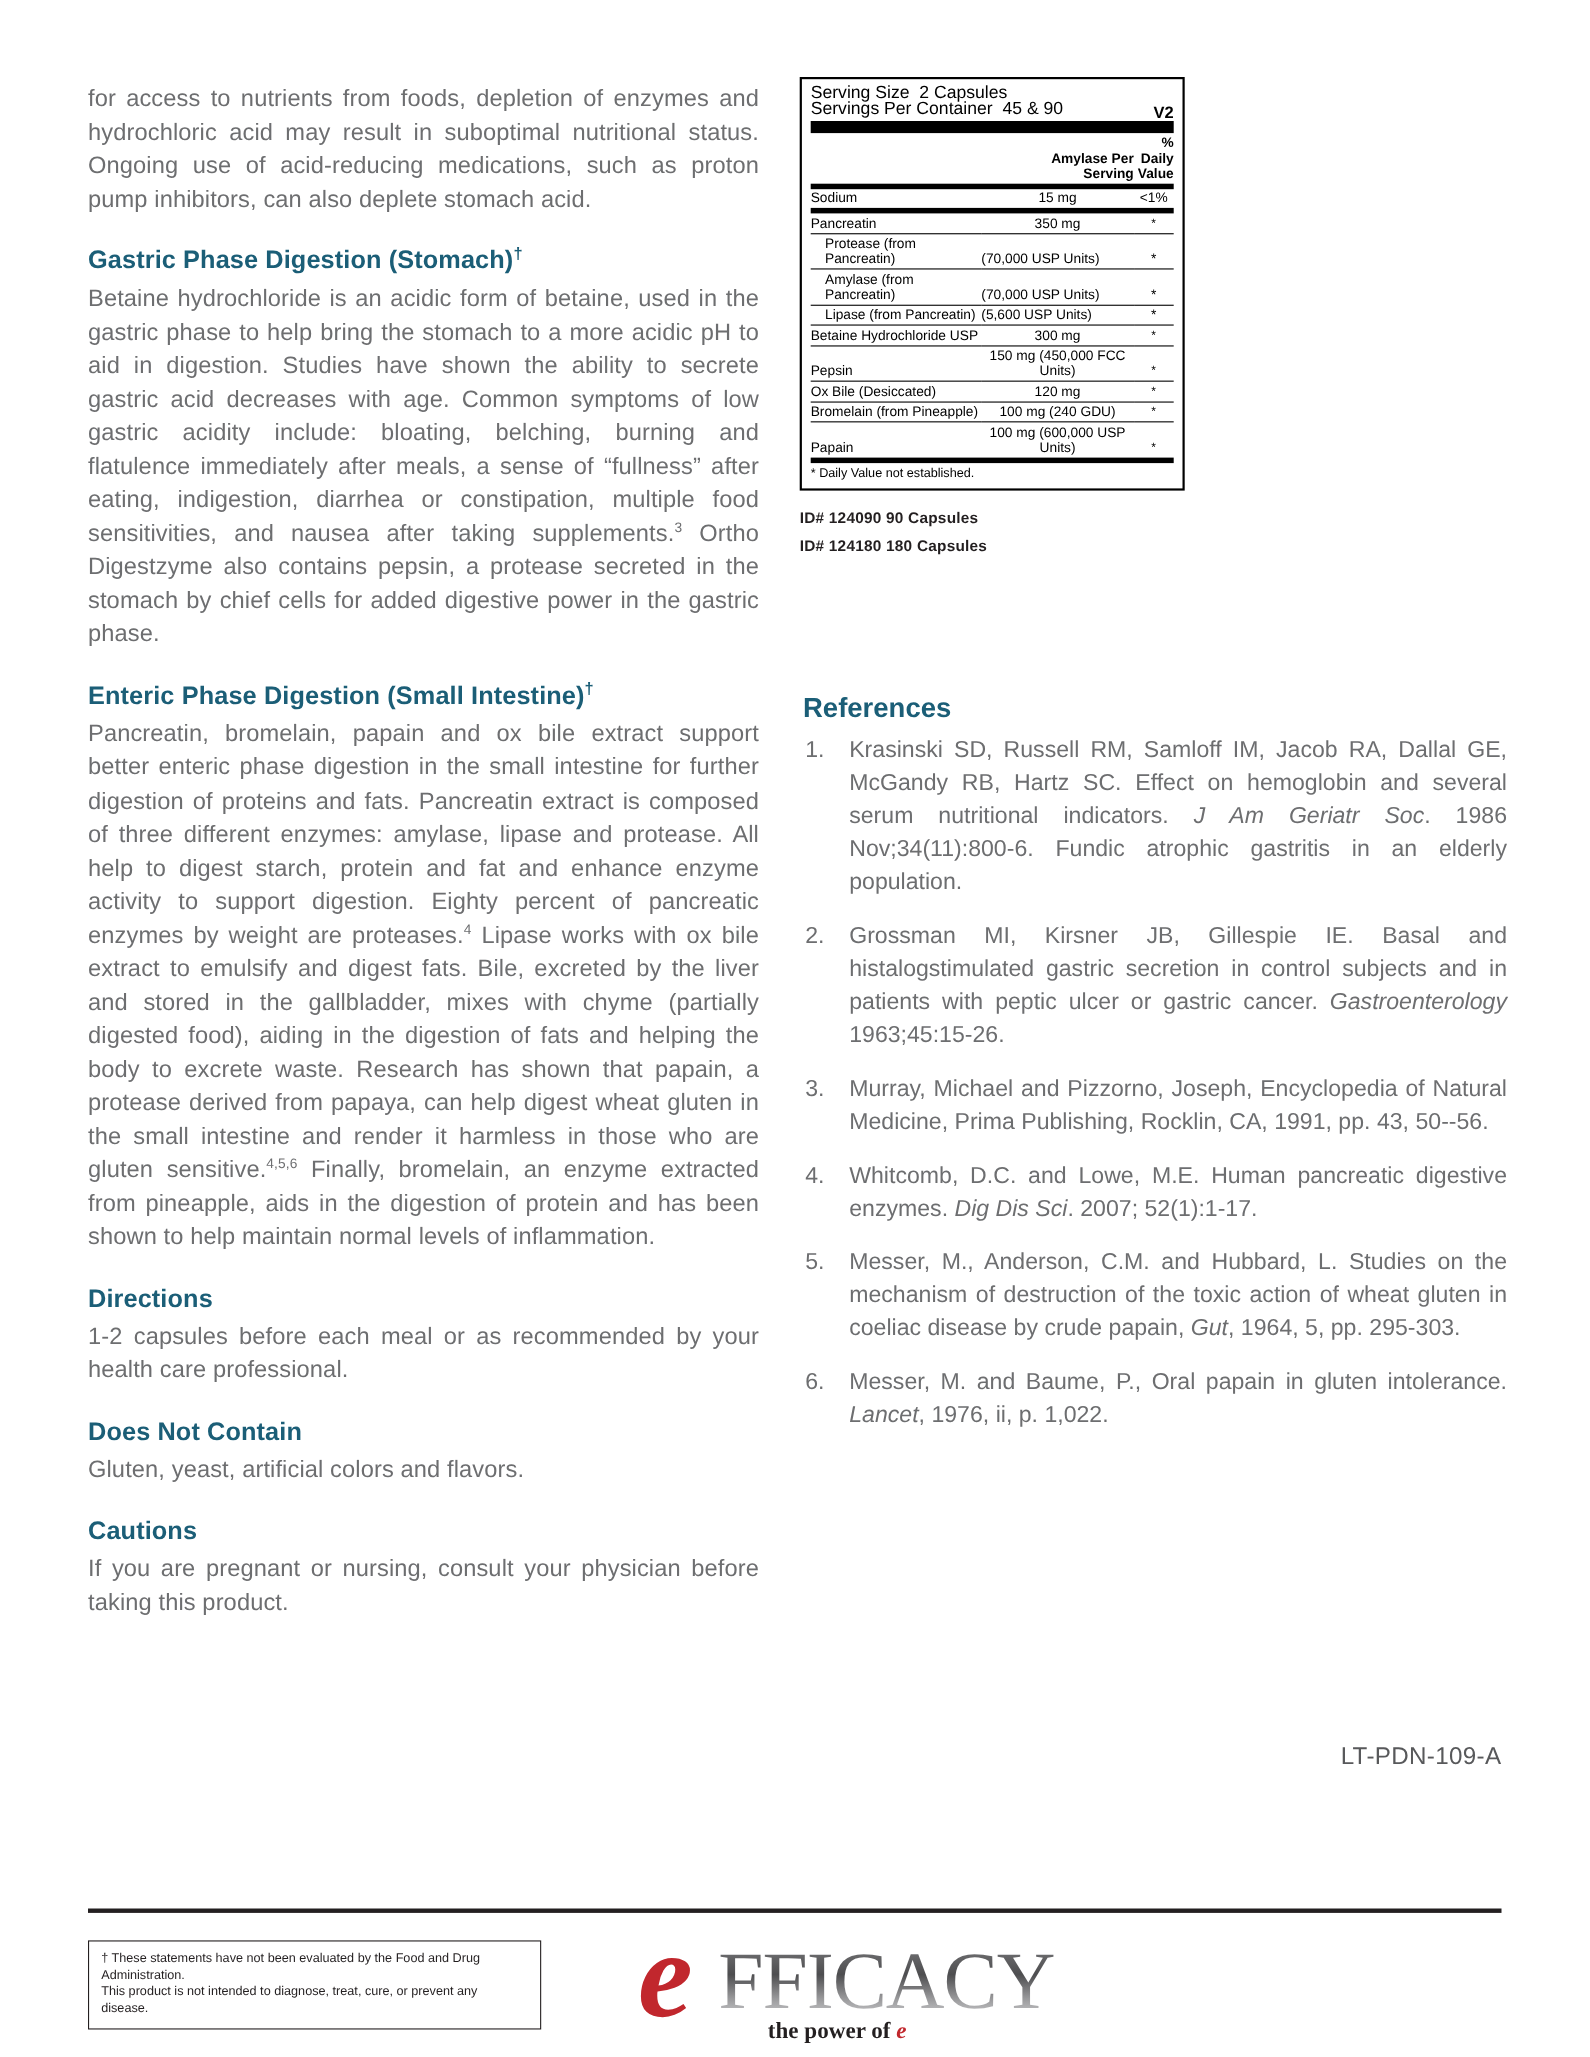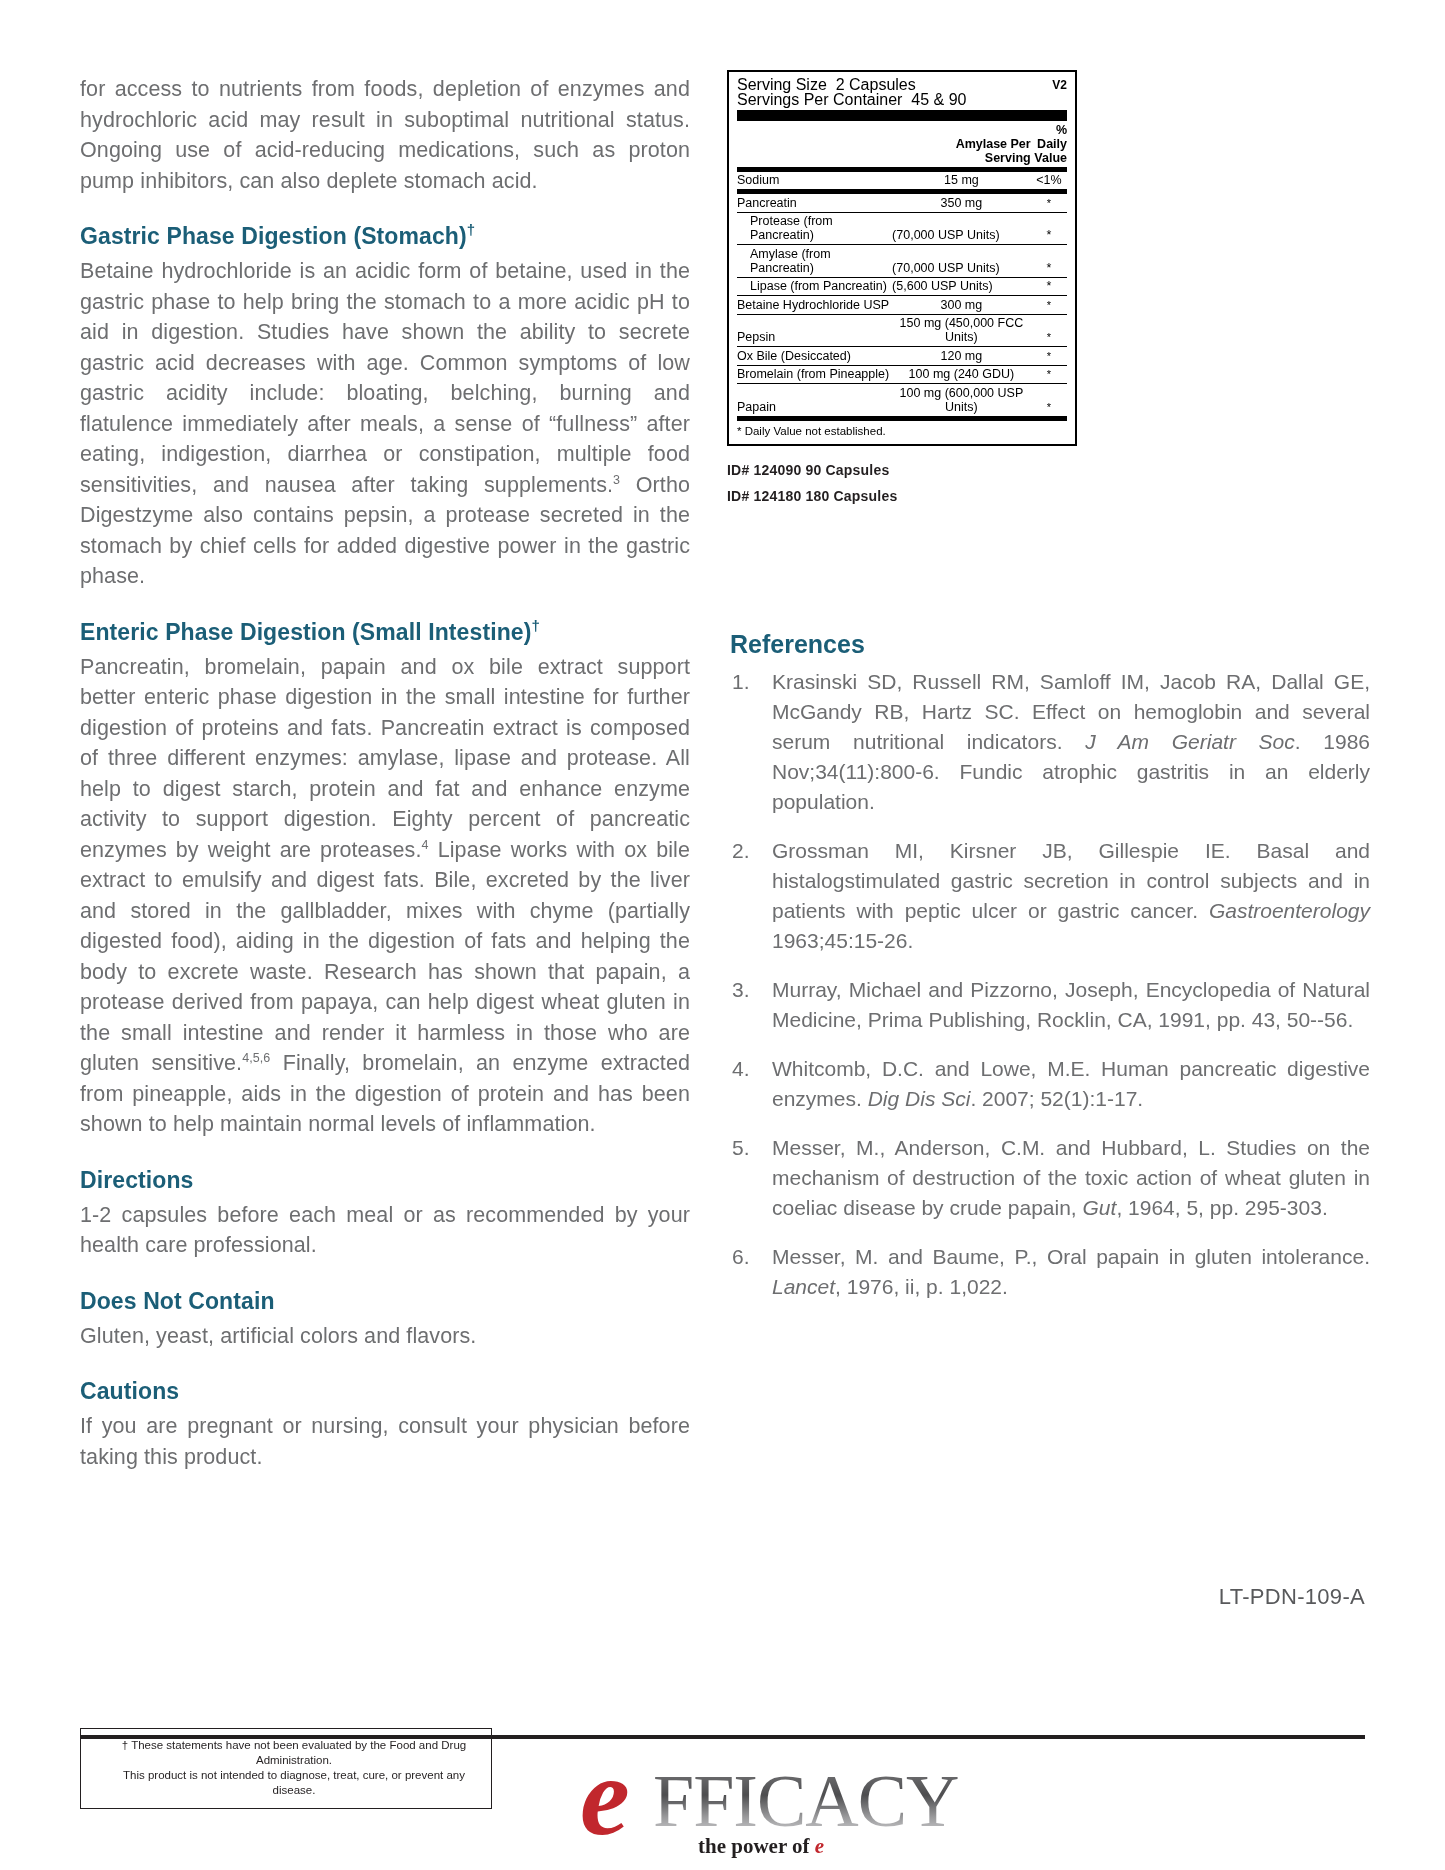--- a/index.html
+++ b/index.html
@@ -77,22 +77,22 @@
     font-size: 37px;
     font-weight: bold;
     letter-spacing: -0.6px;
     line-height: 40px;
     margin: 2px 0 4px 0;
     white-space: nowrap;
   }
   .sf-version {
     position: absolute;
     right: 8px;
-    top: 6px;
-    font-size: 12px;
+    top: 22px;
+    font-size: 15px;
     font-weight: bold;
     color: #000;
   }
   .sf-serv {
     font-size: 16px;
     line-height: 14.5px;
     margin: 0;
     white-space: nowrap;
   }
   .rule-thick {
@@ -197,26 +197,25 @@
     position: absolute;
     left: 80px;
     top: 1735px;
     width: 1285px;
     height: 4px;
     background: #231f20;
   }
   .disclaimer {
     position: absolute;
     left: 80px;
-    top: 1728px;
+    top: 1764px;
     width: 412px;
     border: 1px solid #231f20;
-    padding: 9px 11px 10px 27px;
+    padding: 9px 11px 10px 11px;
     box-sizing: border-box;
-    text-align: center;
   }
   .disclaimer p {
     margin: 0;
     font-size: 11.5px;
     line-height: 15px;
     color: #231f20;
   }
 
   .logo {
     position: absolute;

